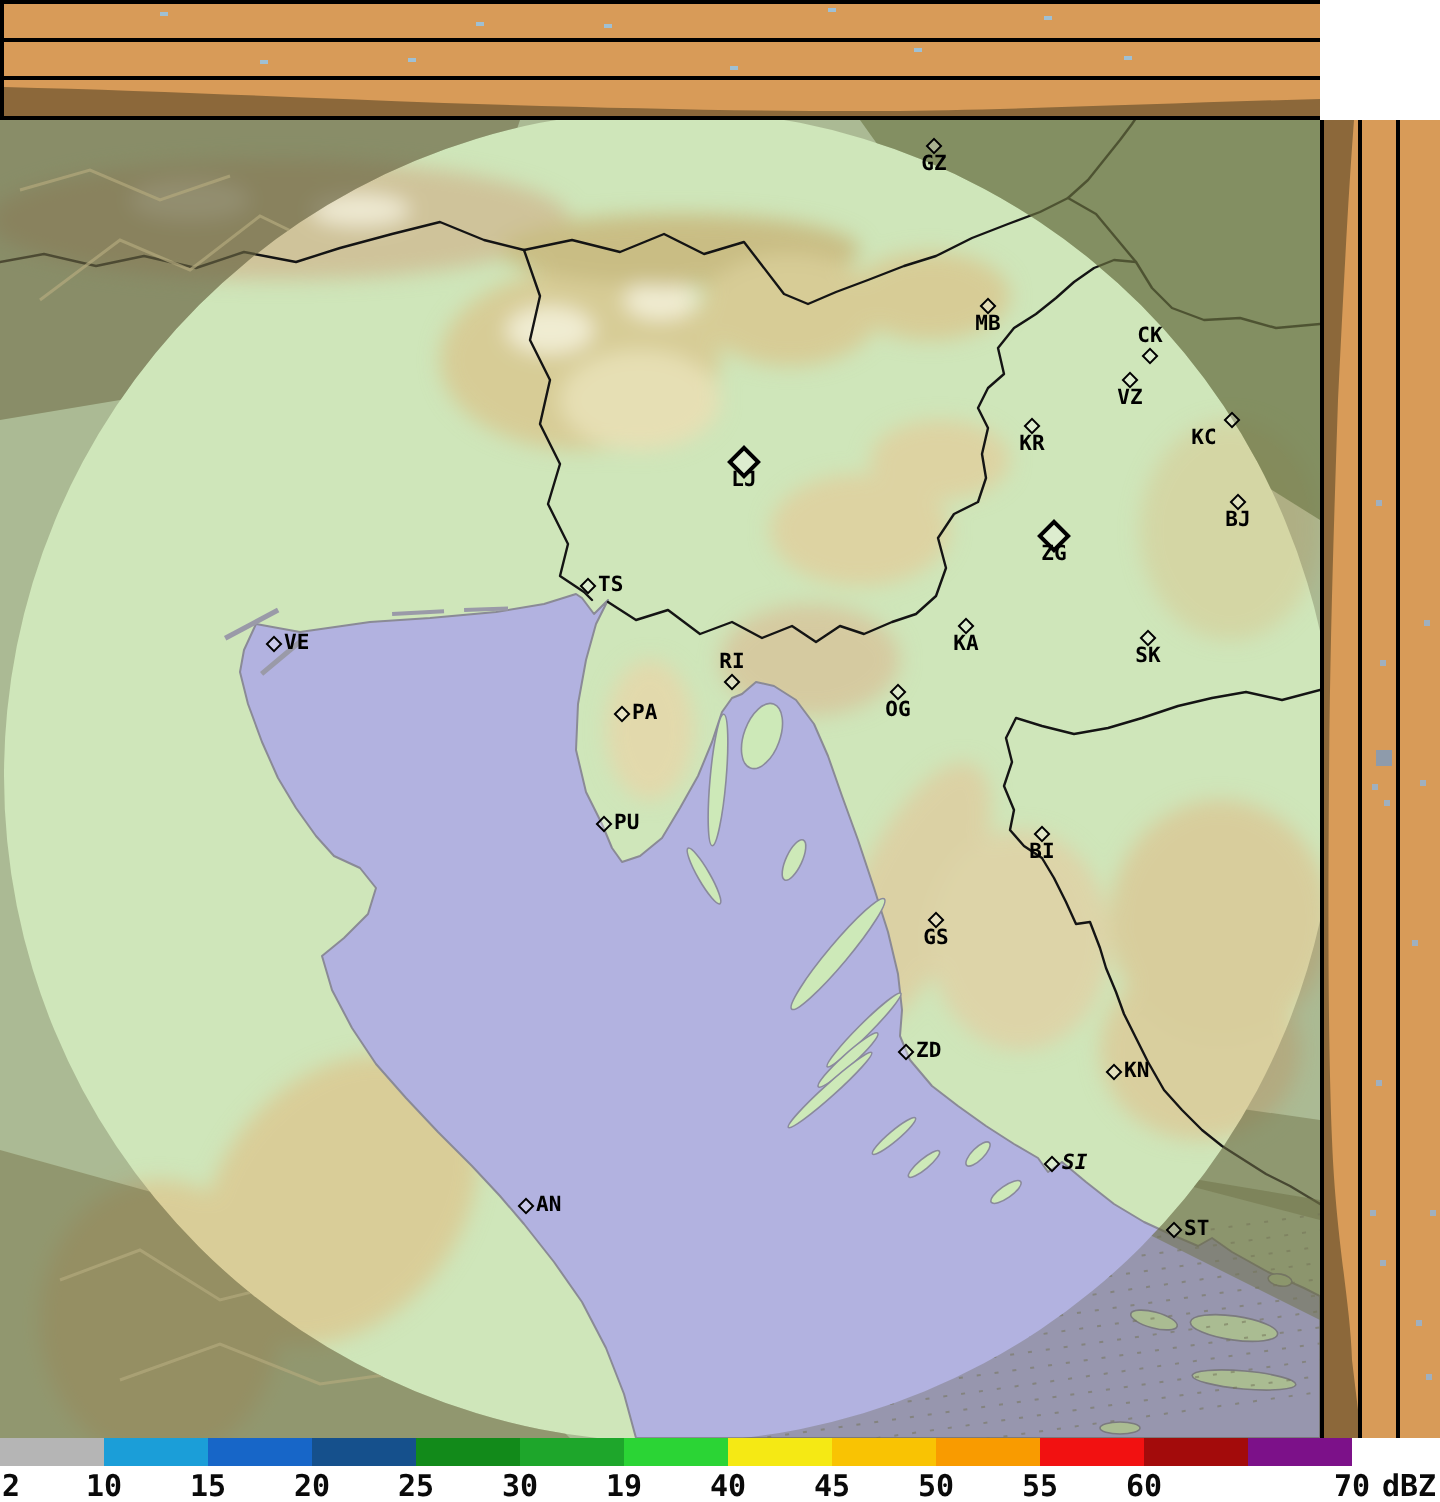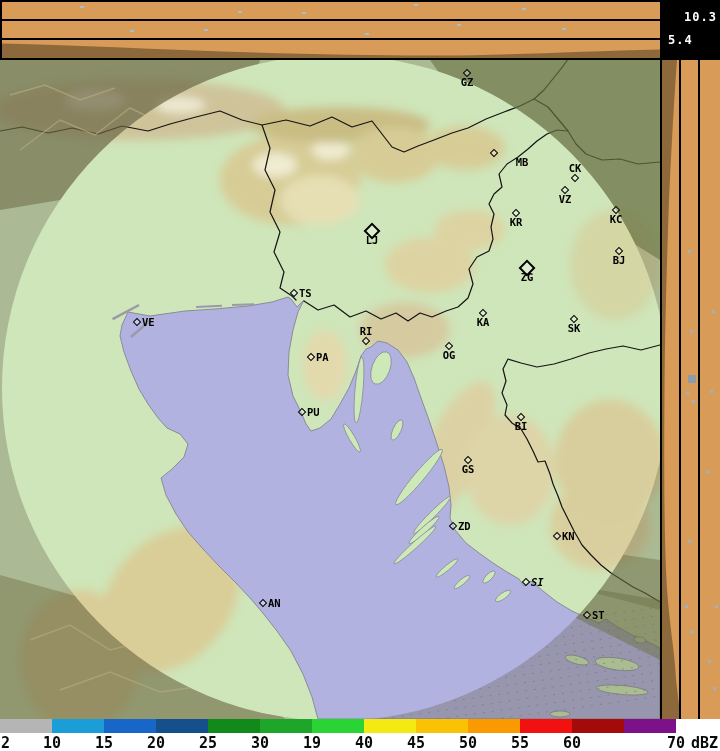--- a/index.html
+++ b/index.html
@@ -176,29 +176,29 @@
           <line x1="360" y1="710" x2="680" y2="710"></line>
             <line x1="360" y1="718" x2="680" y2="718"></line>
         </g>
       </g>
     </svg>
 
     <div id="city-layer">
         <div class="mk" style="left: 467px; top: 73px;"></div>
         <div class="clabel p-below" style="left: 467px; top: 77px;">GZ</div>
         <div class="mk" style="left: 494px; top: 153px;"></div>
-        <div class="clabel p-below" style="left: 494px; top: 157px; margin-left: 28px;">MB</div>
+        <div class="clabel p-below" style="left: 494px; top: 157px;">MB</div>
         <div class="mk" style="left: 575px; top: 178px;"></div>
         <div class="clabel p-above" style="left: 575px; top: 173px;">CK</div>
         <div class="mk" style="left: 565px; top: 190px;"></div>
         <div class="clabel p-below" style="left: 565px; top: 194px;">VZ</div>
         <div class="mk" style="left: 516px; top: 213px;"></div>
         <div class="clabel p-below" style="left: 516px; top: 217px;">KR</div>
         <div class="mk" style="left: 616px; top: 210px;"></div>
-        <div class="clabel p-below" style="left: 616px; top: 214px;">KC</div>
+        <div class="clabel p-below" style="left: 602px; top: 214px;">KC</div>
         <div class="mk l" style="left: 372px; top: 231px;"></div>
         <div class="clabel p-below" style="left: 372px; top: 235px;">LJ</div>
         <div class="mk l" style="left: 527px; top: 268px;"></div>
         <div class="clabel p-below" style="left: 527px; top: 272px;">ZG</div>
         <div class="mk" style="left: 619px; top: 251px;"></div>
         <div class="clabel p-below" style="left: 619px; top: 255px;">BJ</div>
         <div class="mk" style="left: 294px; top: 293px;"></div>
         <div class="clabel p-right" style="left: 299px; top: 293px;">TS</div>
         <div class="mk" style="left: 137px; top: 322px;"></div>
         <div class="clabel p-right" style="left: 142px; top: 322px;">VE</div>
@@ -247,24 +247,20 @@
         <div class="speck" style="left: 455px; top: 3px;"></div>
         <div class="speck" style="left: 560px; top: 7px;"></div>
       </div>
     <div class="hstrip" id="hs3">
       <svg width="658" height="18" viewBox="0 0 658 18">
         <path d="M0,3.5 C80,5.5 150,9 220,11.5 C300,14 380,15.8 440,15.5 C500,15.2 580,11.5 658,9.5 L658,18 L0,18 Z" fill="#8c683a"></path>
       </svg>
     </div>
   </div>
 
-  <div id="corner-box">
-    <div id="readout-top">10.3</div>
-    <div id="readout-bottom">5.4</div>
-  </div>
 
   <div id="right-panel">
     <div class="vstrip" id="vs1">
       <svg width="17" height="659" viewBox="0 0 17 659">
         <path d="M0,0 L15,0 C12,40 10,80 7,140 C5,200 3,260 2.5,330 C2,400 2,460 4,510 C6,560 13,590 14,620 L17,645 L17,659 L0,659 Z" fill="#8c683a"></path>
       </svg>
     </div>
     <div class="vstrip" id="vs2">
         <div class="rspeck" style="left: 7px; top: 190px;"></div>
         <div class="rspeck" style="left: 9px; top: 270px;"></div>

